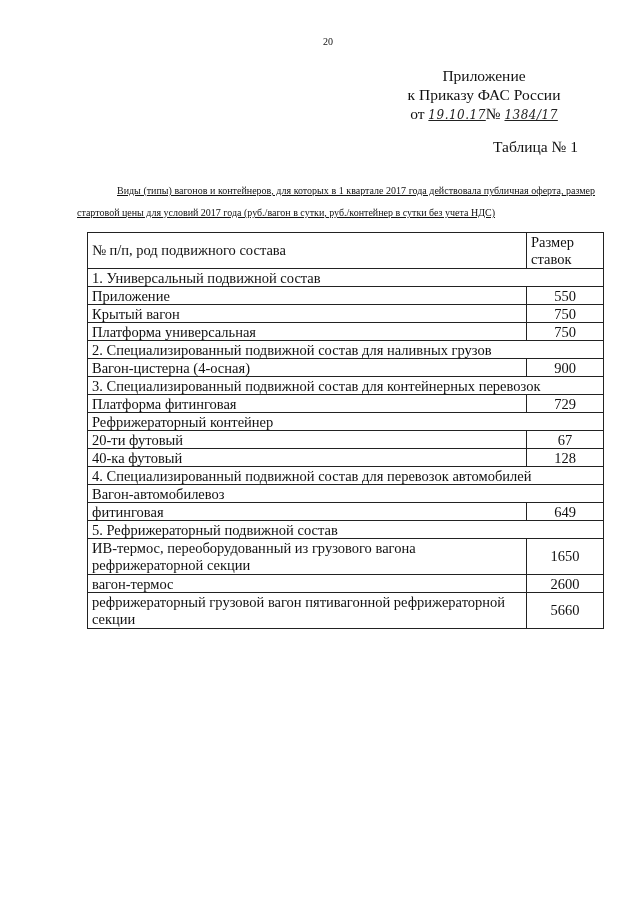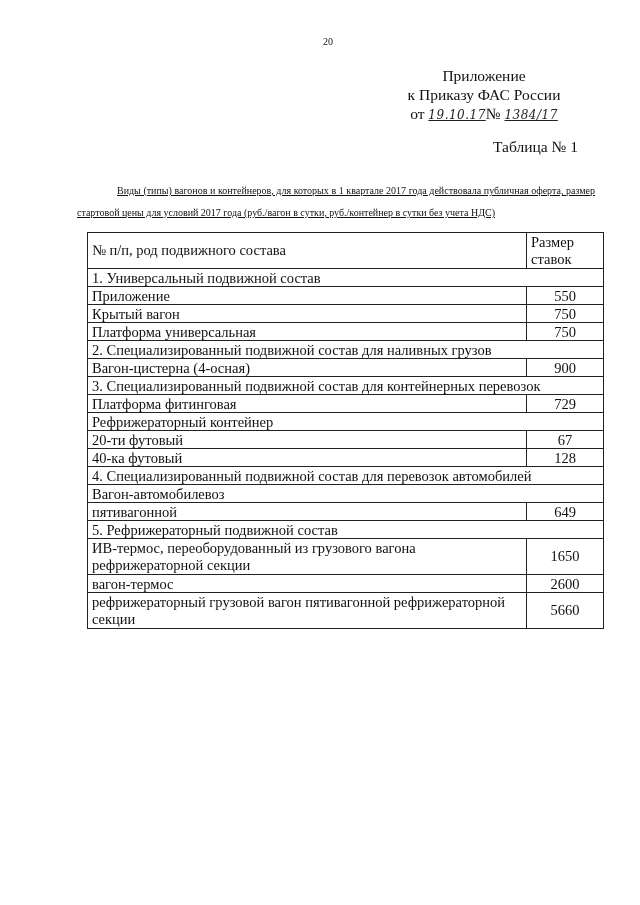--- a/index.html
+++ b/index.html
@@ -93,21 +93,21 @@
         <td>40-ка футовый</td>
         <td class="val">128</td>
       </tr>
       <tr class="row">
         <td colspan="2" class="section">4. Специализированный подвижной состав для перевозок автомобилей</td>
       </tr>
       <tr class="row">
         <td colspan="2" class="section">Вагон-автомобилевоз</td>
       </tr>
       <tr class="row">
-        <td>пятивагонной</td>
+        <td>фитинговая</td>
         <td class="val">649</td>
       </tr>
       <tr class="row">
         <td colspan="2" class="section">5. Рефрижераторный подвижной состав</td>
       </tr>
       <tr class="row2">
         <td>ИВ-термос, переоборудованный из грузового вагона рефрижераторной секции</td>
         <td class="val">1650</td>
       </tr>
       <tr class="row">

